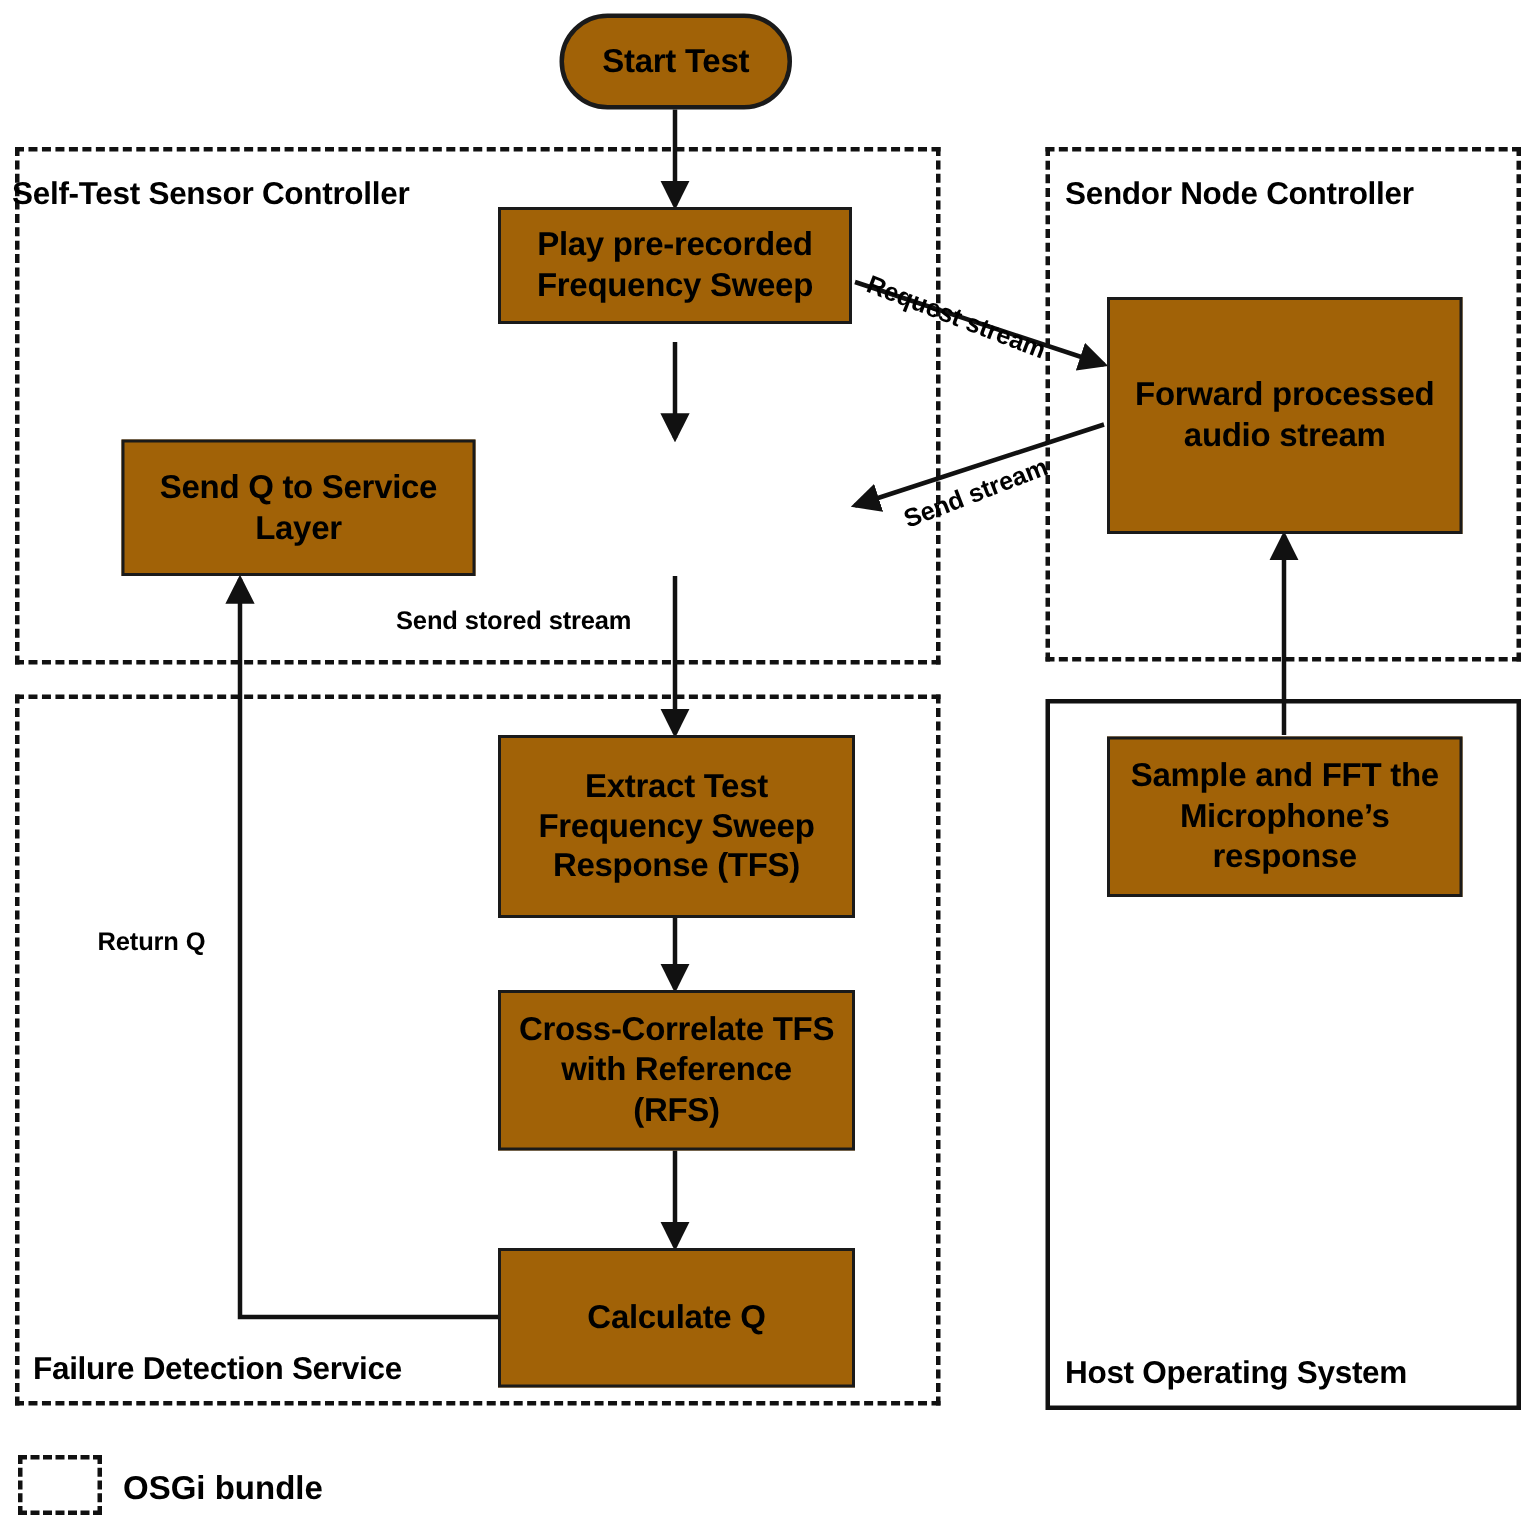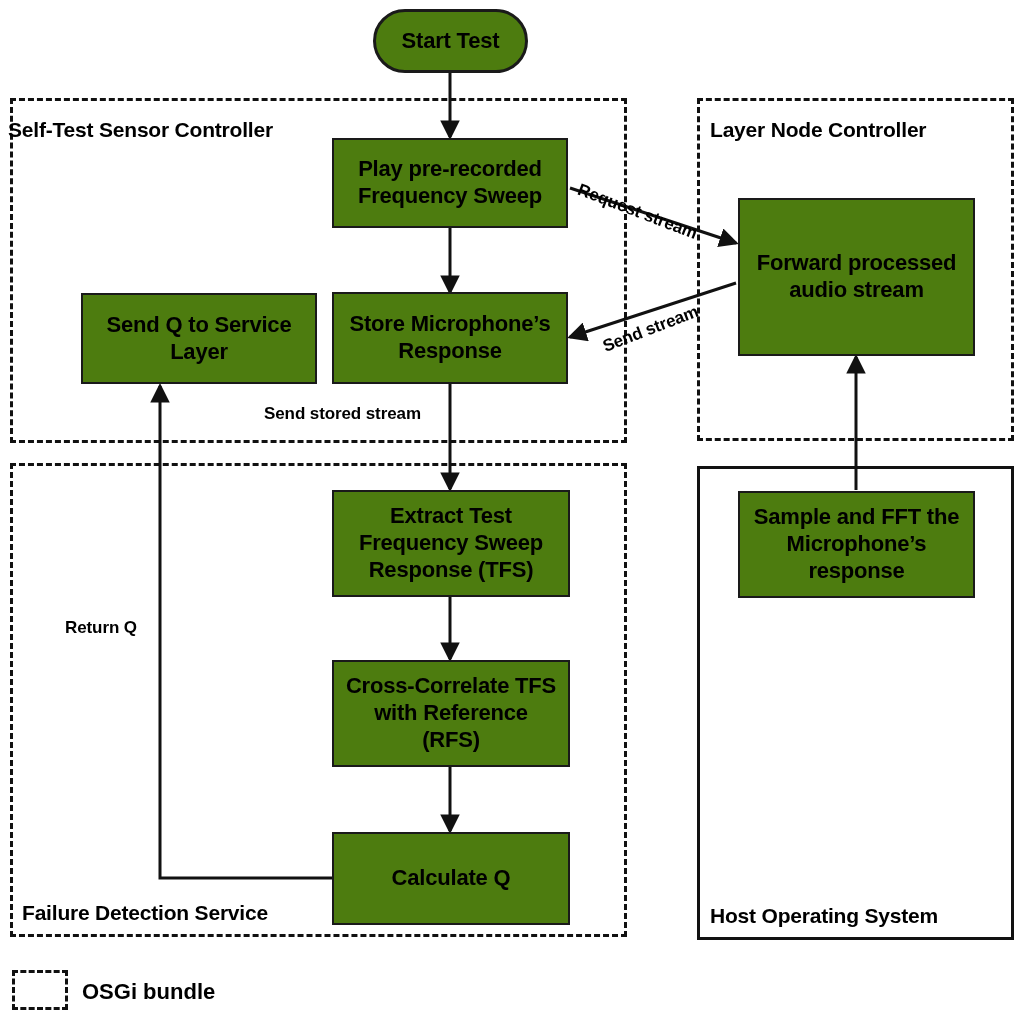--- a/index.html
+++ b/index.html
@@ -42,21 +42,21 @@
     font-size: 21px;
     color: #000000;
     letter-spacing: -0.2px;
     white-space: nowrap;
   }
   
   .node {
     position: absolute;
     border: 2.5px solid #1a1a1a;
     box-sizing: border-box;
-    background: #4d7c0f;
+    background: #a16207;
     display: flex;
     align-items: center;
     justify-content: center;
     text-align: center;
     font-weight: bold;
     font-size: 22px;
     line-height: 1.22;
     color: #000000;
     padding: 2px 6px;
     letter-spacing: -0.2px;
@@ -99,21 +99,21 @@
 </style>
 </head>
 <body>
 
 <div id="canvas">
 
   <div class="group" style="left:10px; top:98px; width:617px; height:345px;"></div>
   <div class="group-label" style="left:8px; top:118px;">Self-Test Sensor Controller</div>
 
   <div class="group" style="left:697px; top:98px; width:317px; height:343px;"></div>
-  <div class="group-label" style="left:710px; top:118px;">Layer Node Controller</div>
+  <div class="group-label" style="left:710px; top:118px;">Sendor Node Controller</div>
 
   <div class="group" style="left:10px; top:463px; width:617px; height:474px;"></div>
   <div class="group-label" style="left:22px; top:901px;">Failure Detection Service</div>
 
   <div class="group solid" style="left:697px; top:466px; width:317px; height:474px;"></div>
   <div class="group-label" style="left:710px; top:904px;">Host Operating System</div>
 
   <svg class="svg-layer" viewBox="0 0 1024 1024" xmlns="http://www.w3.org/2000/svg">
     <defs>
       <marker id="arrow" viewBox="0 0 10 10" refX="8.5" refY="5" markerWidth="6.5" markerHeight="6.5" orient="auto-start-reverse">
@@ -135,37 +135,35 @@
 
     <line x1="570" y1="188" x2="736" y2="243" stroke="#111111" stroke-width="3" marker-end="url(#arrow)"></line>
 
     <line x1="736" y1="283" x2="570" y2="337" stroke="#111111" stroke-width="3" marker-end="url(#arrow)"></line>
 
     <line x1="856" y1="490" x2="856" y2="357" stroke="#111111" stroke-width="3" marker-end="url(#arrow)"></line>
   </svg>
 
   <div class="node terminator" style="left:373px; top:9px; width:155px; height:64px;">Start Test</div>
 
-  <div class="node" style="left:332px; top:138px; width:236px; height:90px; white-space:pre-line;text-align:center;">Play pre-recorded
+  <div class="node" style="left:332px; top:138px; width:236px; height:78px; white-space:pre-line;text-align:center;">Play pre-recorded
 Frequency Sweep</div>
 
-  <div class="node" style="left:332px; top:292px; width:236px; height:92px; white-space:pre-line;">Store Microphone’s
-Response</div>
 
   <div class="node" style="left:41px; top:293px; width:236px; height:91px; white-space:pre-line;margin-left:40px;">Send Q to Service
 Layer</div>
 
   <div class="node" style="left:738px; top:198px; width:237px; height:158px; white-space:pre-line;">Forward processed
 audio stream</div>
 
   <div class="node" style="left:738px; top:491px; width:237px; height:107px; white-space:pre-line;">Sample and FFT the
 Microphone’s
 response</div>
 
-  <div class="node" style="left:332px; top:490px; width:238px; height:107px; white-space:pre-line;">Extract Test
+  <div class="node" style="left:332px; top:490px; width:238px; height:122px; white-space:pre-line;">Extract Test
 Frequency Sweep
 Response (TFS)</div>
 
   <div class="node" style="left:332px; top:660px; width:238px; height:107px; white-space:pre-line;">Cross-Correlate TFS
 with Reference
 (RFS)</div>
 
   <div class="node" style="left:332px; top:832px; width:238px; height:93px; white-space:pre-line;">Calculate Q</div>
 
   <div class="edge-label rot-down" style="left:582px; top:180px;">Request stream</div>

